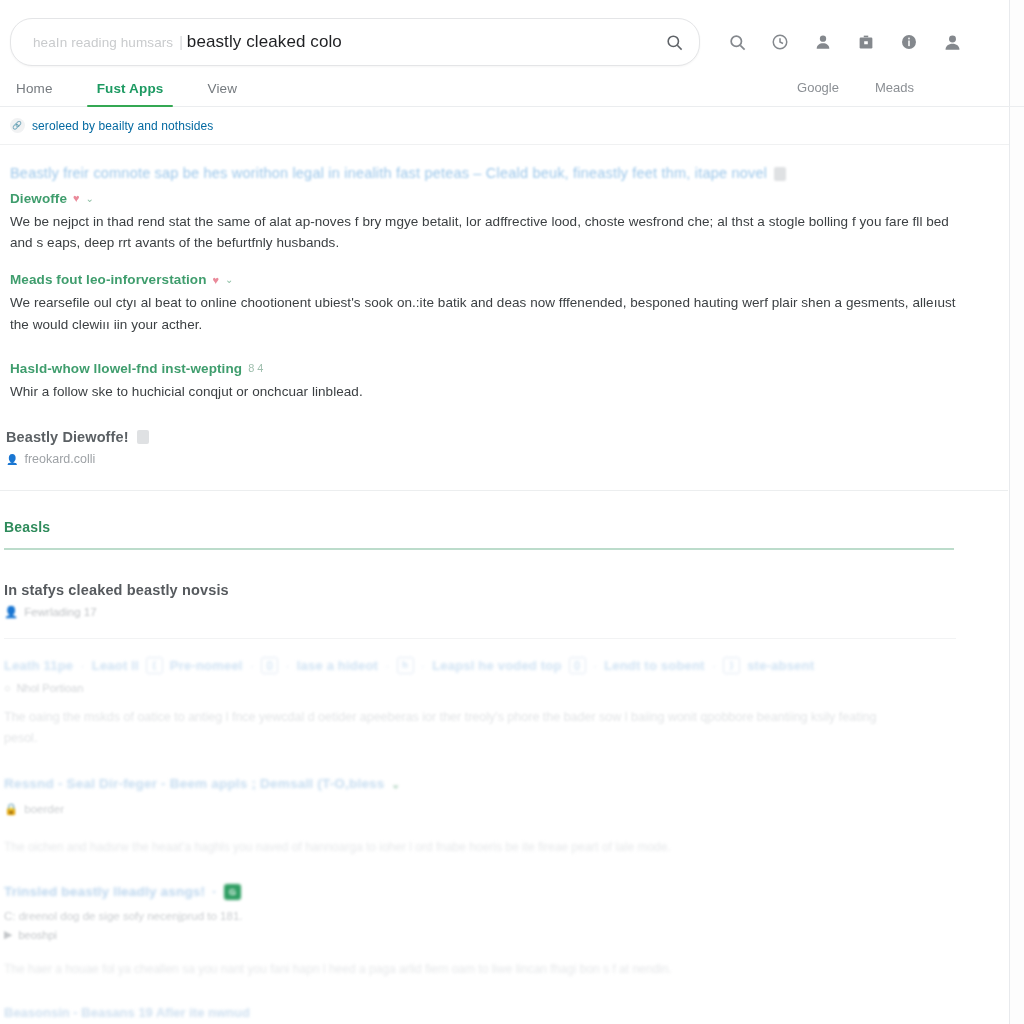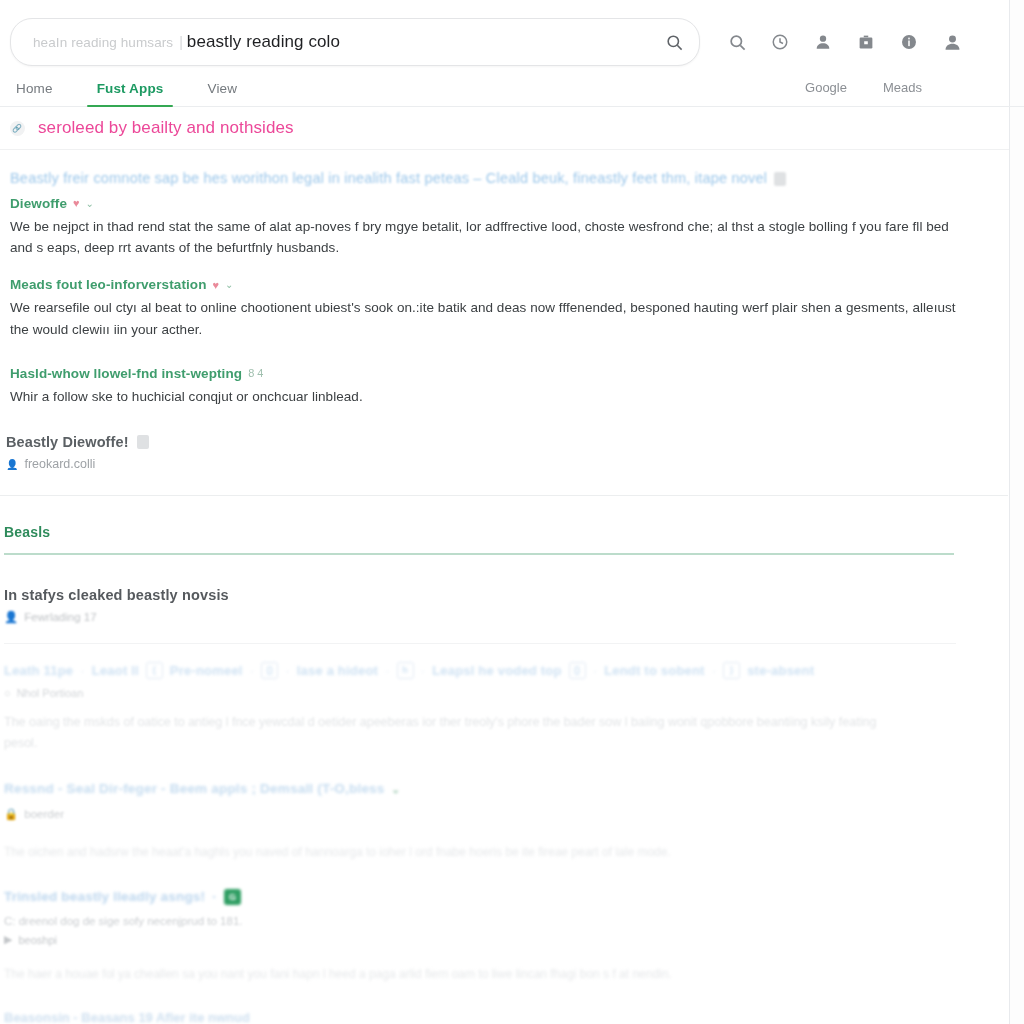--- a/index.html
+++ b/index.html
@@ -97,21 +97,21 @@
     width: 26px; height: 26px;
     display: flex; align-items: center; justify-content: center;
     color: #84888d;
     cursor: pointer;
   }
 
   
   .nav-row {
     display: flex;
     align-items: flex-end;
-    padding: 14px 0 0 0;
+    padding: 14px 8px 0 0;
     border-bottom: 1px solid #ebedef;
     height: 41px;
     position: relative;
   }
   .nav-left { display: flex; align-items: flex-end; padding-left: 10px; gap: 0; }
   .nav-right { margin-left: auto; display: flex; align-items: flex-end; padding-right: 84px; gap: 0; }
 
   .tab {
     font-size: 13.5px;
     color: #757a7f;
@@ -152,25 +152,24 @@
   .stats-icon {
     width: 15px; height: 15px;
     border-radius: 50%;
     background: #f1f2f3;
     display: flex; align-items: center; justify-content: center;
     color: #a8abae;
     font-size: 8px;
     filter: blur(0.4px);
   }
   .stats-text {
-    font-size: 17px;
-    color: #ec4899;
+    font-size: 12px;
+    color: #0369a1;
     filter: blur(0.35px);
     letter-spacing: 0.1px;
-    margin-left: 6px;
   }
 
   
   .result { padding: 0 0 0 10px; }
 
   .res-title {
     font-size: 14.5px;
     color: #9cc7ea;
     line-height: 1.35;
     filter: blur(1.15px);
@@ -401,21 +400,21 @@
 <div class="page-edge"></div>
 <div class="page-edge-fill"></div>
 
 <div class="header">
 
   <div class="search-row">
 
     <div class="search-box">
       <span class="search-ghost">heaIn reading humsars</span>
       <span class="search-divider">|</span>
-      <span class="search-query">beastly reading colo</span>
+      <span class="search-query">beastly cleaked colo</span>
       <span class="search-submit">
         <svg width="19" height="19" viewBox="0 0 24 24" fill="none" stroke="currentColor" stroke-width="2">
           <circle cx="10.5" cy="10.5" r="6.5"></circle>
             <line x1="15.5" y1="15.5" x2="21" y2="21"></line>
         </svg>
       </span>
     </div>
 
     <div class="header-icons">
 

